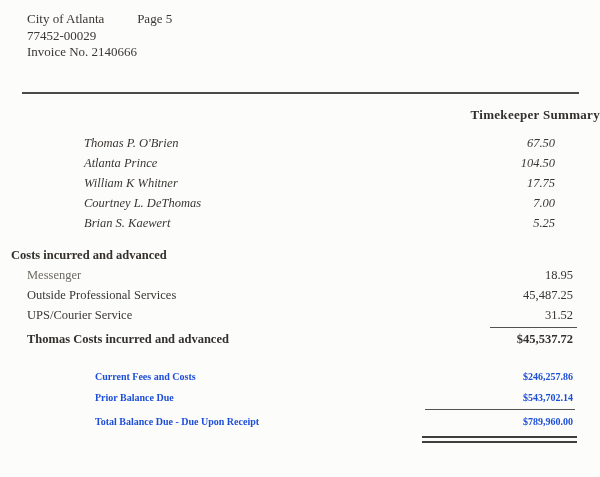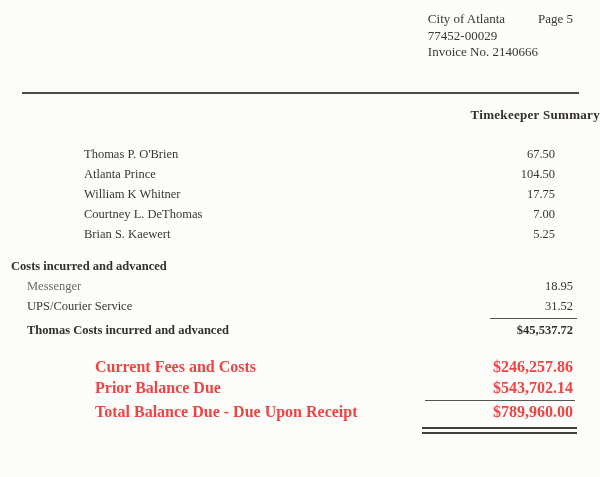--- a/index.html
+++ b/index.html
@@ -10,21 +10,21 @@
     margin: 0 auto;
     background: #fcfcfa;
     font-family: "Liberation Serif", serif;
     color: #3a3732;
     overflow: hidden;
     box-sizing: border-box;
   }
   
   .header {
     display: flex;
-    justify-content: flex-end;
+    justify-content: flex-start;
     align-items: flex-start;
     padding: 11px 27px 0 27px;
   }
   .header-left div {
     font-size: 13px;
     line-height: 16.5px;
     white-space: nowrap;
   }
   .page-number { font-size: 13px; line-height: 16.5px; }
 
@@ -37,21 +37,21 @@
   
   .tk-title {
     margin-top: 12px;
     text-align: right;
     font-weight: bold;
     font-size: 13px;
     line-height: 18px;
     letter-spacing: 0.3px;
     color: #33302b;
   }
-  .tk-rows { margin-top: 21px; }
+  .tk-rows { margin-top: 10px; font-style: italic; }
   .row {
     display: flex;
     justify-content: space-between;
     align-items: center;
     font-size: 12.5px;
     height: 20px;
   }
   .tk-row { padding-left: 84px; padding-right: 45px; }
 
   
@@ -80,23 +80,23 @@
     margin-top: 2px;
     color: #33302b;
   }
 
   
   .summary { margin-top: 16px; }
   .sum-row {
     padding-left: 95px;
     padding-right: 27px;
     font-weight: bold;
-    font-size: 16px;
+    font-size: 10px;
     height: 21px;
-    color: #ef4444;
+    color: #1d4ed8;
   }
   .subrule2 {
     border-top: 1.5px solid #56534e;
     width: 150px;
     margin: 1px 25px 0 auto;
     height: 0;
   }
   .sum-total { margin-top: 2px; height: 19px; }
   .double-rule {
     width: 155px;
@@ -148,20 +148,24 @@
   </div>
 
   <div class="costs">
     <div class="costs-title">Costs incurred and advanced</div>
 
     <div class="row cost-row">
       <span class="muted">Messenger</span>
       <span>18.95</span>
     </div>
     <div class="row cost-row">
+      <span>Outside Professional Services</span>
+      <span>45,487.25</span>
+    </div>
+    <div class="row cost-row">
       <span>UPS/Courier Service</span>
       <span>31.52</span>
     </div>
 
     <div class="subrule"></div>
 
     <div class="row costs-total">
       <span>Thomas Costs incurred and advanced</span>
       <span>$45,537.72</span>
     </div>

